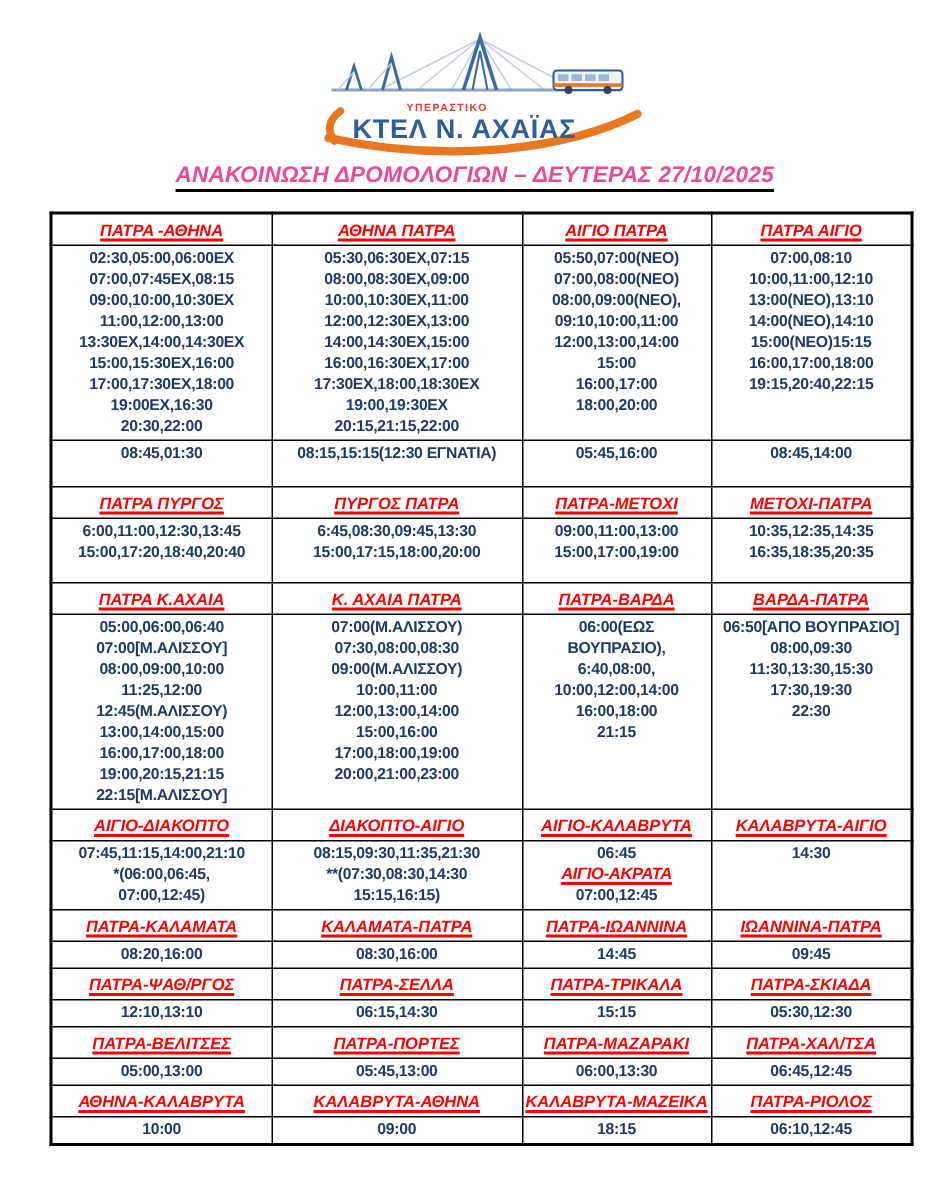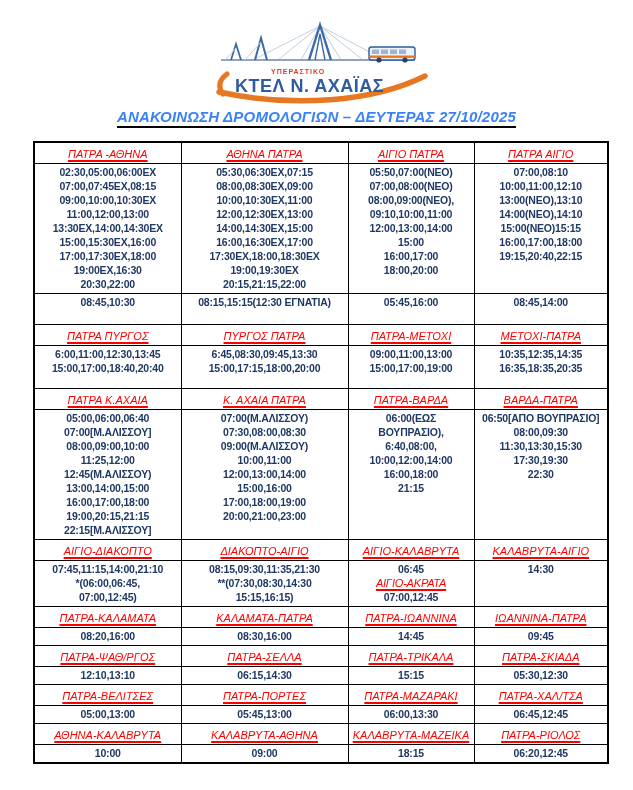--- a/index.html
+++ b/index.html
@@ -4,29 +4,29 @@
 <style>
   html,body{margin:0;padding:0;background:#ffffff;}
   body{width:633px;height:790px;font-family:"Liberation Sans",sans-serif;-webkit-font-smoothing:antialiased;}
   .page{position:relative;width:633px;height:790px;overflow:hidden;background:#fff;}
 
   
   .logo-wrap{text-align:center;padding-top:18px;line-height:0;}
 
   
   .title-wrap{text-align:center;margin-top:4px;}
-  .page-title{display:inline-block;font-size:15px;font-weight:bold;font-style:italic;color:#3b82f6;
+  .page-title{display:inline-block;font-size:15px;font-weight:bold;font-style:italic;color:#ec4899;
     border-bottom:2.5px solid #000;padding-bottom:1px;letter-spacing:.2px;}
 
   
   table.schedule{border-collapse:collapse;table-layout:fixed;width:574px;margin:13px 0 0 33px;
     border:2px solid #000;}
   table.schedule td{border:1.2px solid #000;text-align:center;vertical-align:top;padding:0;overflow:visible;}
   tr.header-row td{height:15px;vertical-align:middle;padding:1px 0;}
-  .route-header{color:#FF0000;font-weight:normal;font-style:italic;font-size:11px;
+  .route-header{color:#FF0000;font-weight:bold;font-style:italic;font-size:11px;
     text-decoration:underline;text-decoration-thickness:1.5px;text-underline-offset:2px;white-space:nowrap;}
   .time-cell{color:#1F3864;font-weight:bold;font-size:10.5px;line-height:14px;
     padding:1px 0 2px 0 !important;letter-spacing:-0.2px;}
   .time-cell div{white-space:nowrap;}
   tr.b2 .time-cell{padding-bottom:15px !important;}
   tr.b3 .time-cell{padding-bottom:13px !important;margin-left:40px;}
   .inline-subheader{margin:0;}
   .inline-subheader .route-header{font-size:11px;}
 </style>
 </head>
@@ -134,42 +134,42 @@
             <div>10:00,11:00,12:10</div>
             <div>13:00(ΝΕΟ),13:10</div>
             <div>14:00(ΝΕΟ),14:10</div>
             <div>15:00(ΝΕΟ)15:15</div>
             <div>16:00,17:00,18:00</div>
             <div>19:15,20:40,22:15</div>
           </td>
         </tr>
         <tr class="times-row b2">
           <td class="time-cell">
-            <div>08:45,10:30</div>
+            <div>08:45,01:30</div>
           </td>
           <td class="time-cell">
             <div>08:15,15:15(12:30 ΕΓΝΑΤΙΑ)</div>
           </td>
           <td class="time-cell">
             <div>05:45,16:00</div>
           </td>
           <td class="time-cell">
             <div>08:45,14:00</div>
           </td>
         </tr>
         <tr class="header-row b3">
           <td><span class="route-header">ΠΑΤΡΑ ΠΥΡΓΟΣ</span></td>
           <td><span class="route-header">ΠΥΡΓΟΣ ΠΑΤΡΑ</span></td>
           <td><span class="route-header">ΠΑΤΡΑ-ΜΕΤΟΧΙ</span></td>
           <td><span class="route-header">ΜΕΤΟΧΙ-ΠΑΤΡΑ</span></td>
         </tr>
         <tr class="times-row b3">
           <td class="time-cell">
             <div>6:00,11:00,12:30,13:45</div>
-            <div>15:00,17:00,18:40,20:40</div>
+            <div>15:00,17:20,18:40,20:40</div>
           </td>
           <td class="time-cell">
             <div>6:45,08:30,09:45,13:30</div>
             <div>15:00,17:15,18:00,20:00</div>
           </td>
           <td class="time-cell">
             <div>09:00,11:00,13:00</div>
             <div>15:00,17:00,19:00</div>
           </td>
           <td class="time-cell">
@@ -317,19 +317,19 @@
           <td class="time-cell">
             <div>10:00</div>
           </td>
           <td class="time-cell">
             <div>09:00</div>
           </td>
           <td class="time-cell">
             <div>18:15</div>
           </td>
           <td class="time-cell">
-            <div>06:20,12:45</div>
+            <div>06:10,12:45</div>
           </td>
         </tr>
       </tbody>
   </table>
 
 </div>
 
 </body></html>

